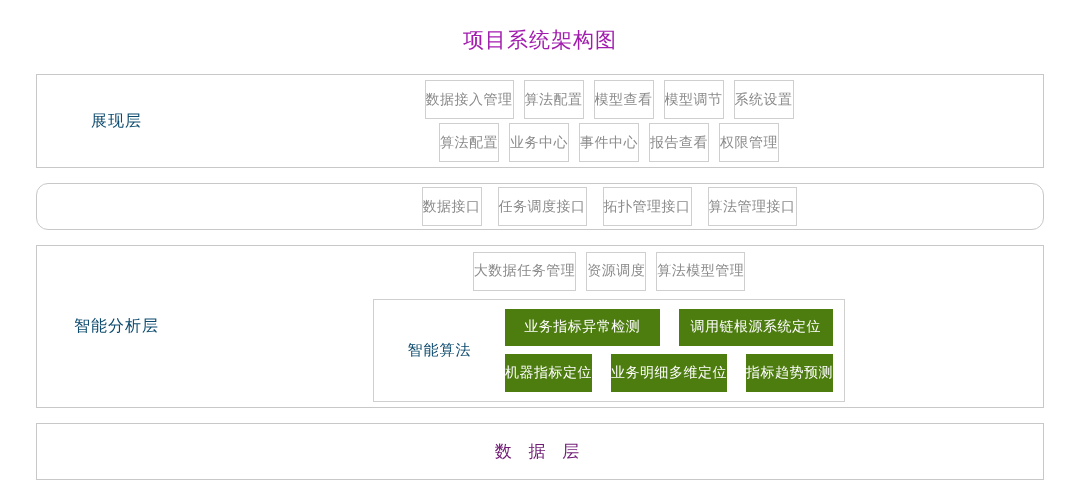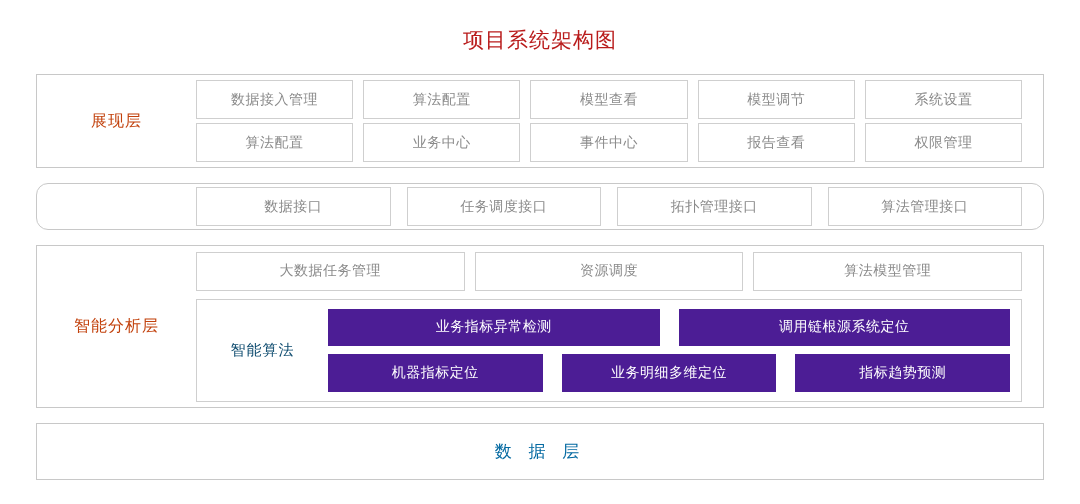--- a/index.html
+++ b/index.html
@@ -22,21 +22,21 @@
   }
 
   
   .diagram-title {
     position: absolute;
     left: 0;
     top: 26px;
     width: 1080px;
     text-align: center;
     font-size: 21px;
-    color: #b91c1c;
+    color: #a21caf;
     letter-spacing: 1px;
     white-space: nowrap;
   }
 
   
   .layer {
     position: absolute;
     left: 36px;
     width: 1008px;
     box-sizing: border-box;
@@ -46,32 +46,33 @@
     align-items: stretch;
   }
 
   .layer-label {
     width: 159px;
     flex: 0 0 159px;
     display: flex;
     align-items: center;
     justify-content: center;
     font-size: 16px;
-    color: #c2410c;
+    color: #0c4a6e;
     letter-spacing: 1px;
     box-sizing: border-box;
   }
 
   .layer-body {
     flex: 1 1 auto;
     display: flex;
     flex-direction: column;
     justify-content: center;
     box-sizing: border-box;
     padding-right: 21px;
+    align-items: center;
   }
 
   .row {
     display: flex;
     gap: 10px;
   }
 
   
   .cell {
     flex: 1 1 0;
@@ -149,21 +150,21 @@
     flex-direction: column;
     gap: 8px;
     justify-content: center;
   }
   .algo-row {
     display: flex;
     gap: 19px;
     height: 38px;
   }
   .algo-cell {
-    background: #4c1d95;
+    background: #4d7c0f;
     color: #ffffff;
     font-size: 14px;
     display: flex;
     align-items: center;
     justify-content: center;
     box-sizing: border-box;
     white-space: nowrap;
     letter-spacing: 0.5px;
   }
   .algo-cell.w-half   { flex: 1 1 0; }
@@ -173,21 +174,21 @@
   #layer-data {
     top: 423px;
     height: 57px;
     align-items: center;
     justify-content: center;
   }
   .data-label {
     width: 100%;
     text-align: center;
     font-size: 17px;
-    color: #0369a1;
+    color: #701a75;
     letter-spacing: 6px;
     white-space: nowrap;
   }
 </style>
 </head>
 <body>
 
 <div class="page">
 
   <div class="diagram-title">项目系统架构图</div>

